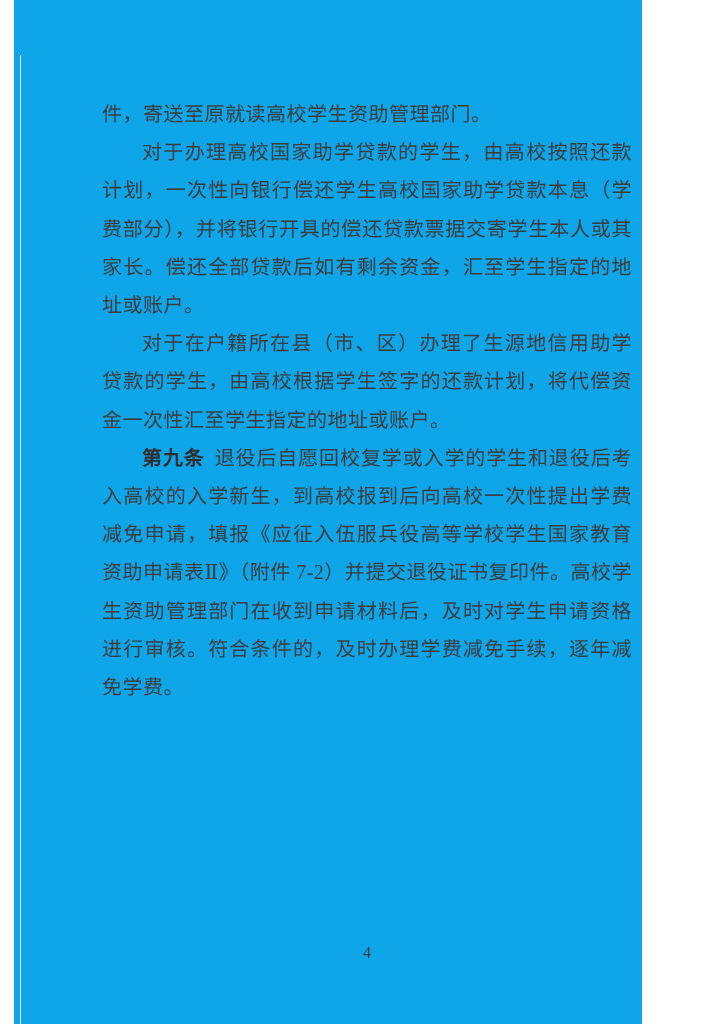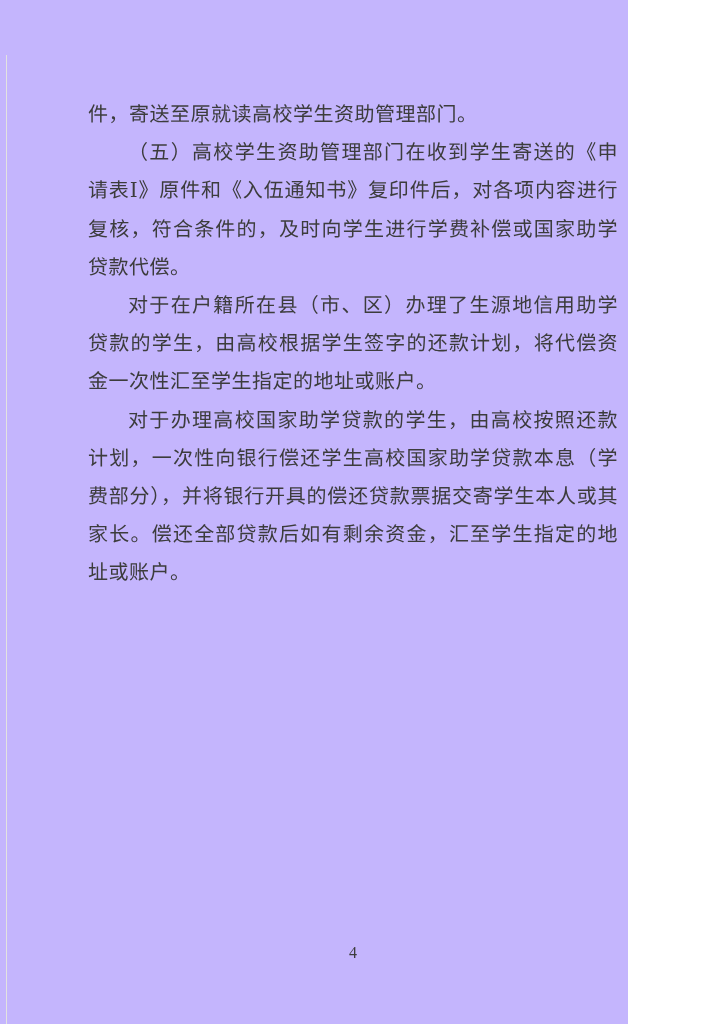--- a/index.html
+++ b/index.html
@@ -4,23 +4,24 @@
 <style>
   html, body {
     margin: 0;
     padding: 0;
     background: #ffffff;
   }
   .page {
     position: relative;
     width: 628px;
     height: 1024px;
-    background: #c4b5fd;
+    background: #0ea5e9;
     overflow: hidden;
     font-family: "Liberation Serif", "DejaVu Serif", serif;
+    margin-left: 14px;
   }
   
   .scan-edge {
     position: absolute;
     left: 6px;
     top: 55px;
     width: 1px;
     height: 969px;
     background: #e3e3e0;
   }
@@ -65,25 +66,25 @@
 <body>
 
 <div class="page">
 
   <div class="scan-edge"></div>
 
   <div class="content">
 
     <p class="para no-indent">件，寄送至原就读高校学生资助管理部门。</p>
 
-    <p class="para">（五）高校学生资助管理部门在收到学生寄送的《申请表Ⅰ》原件和《入伍通知书》复印件后，对各项内容进行复核，符合条件的，及时向学生进行学费补偿或国家助学贷款代偿。</p>
+
+    <p class="para">对于办理高校国家助学贷款的学生，由高校按照还款计划，一次性向银行偿还学生高校国家助学贷款本息（学费部分），并将银行开具的偿还贷款票据交寄学生本人或其家长。偿还全部贷款后如有剩余资金，汇至学生指定的地址或账户。</p>
 
     <p class="para">对于在户籍所在县（市、区）办理了生源地信用助学贷款的学生，由高校根据学生签字的还款计划，将代偿资金一次性汇至学生指定的地址或账户。</p>
 
-    <p class="para">对于办理高校国家助学贷款的学生，由高校按照还款计划，一次性向银行偿还学生高校国家助学贷款本息（学费部分），并将银行开具的偿还贷款票据交寄学生本人或其家长。偿还全部贷款后如有剩余资金，汇至学生指定的地址或账户。</p>
-
+    <p class="para"><b class="article-lead">第九条</b><span>退役后自愿回校复学或入学的学生和退役后考入高校的入学新生，到高校报到后向高校一次性提出学费减免申请，填报《应征入伍服兵役高等学校学生国家教育资助申请表Ⅱ》（附件 7-2）并提交退役证书复印件。高校学生资助管理部门在收到申请材料后，及时对学生申请资格进行审核。符合条件的，及时办理学费减免手续，逐年减免学费。</span></p>
 
 
   </div>
 
   <div class="page-number">4</div>
 
 </div>
 
 </body></html>

